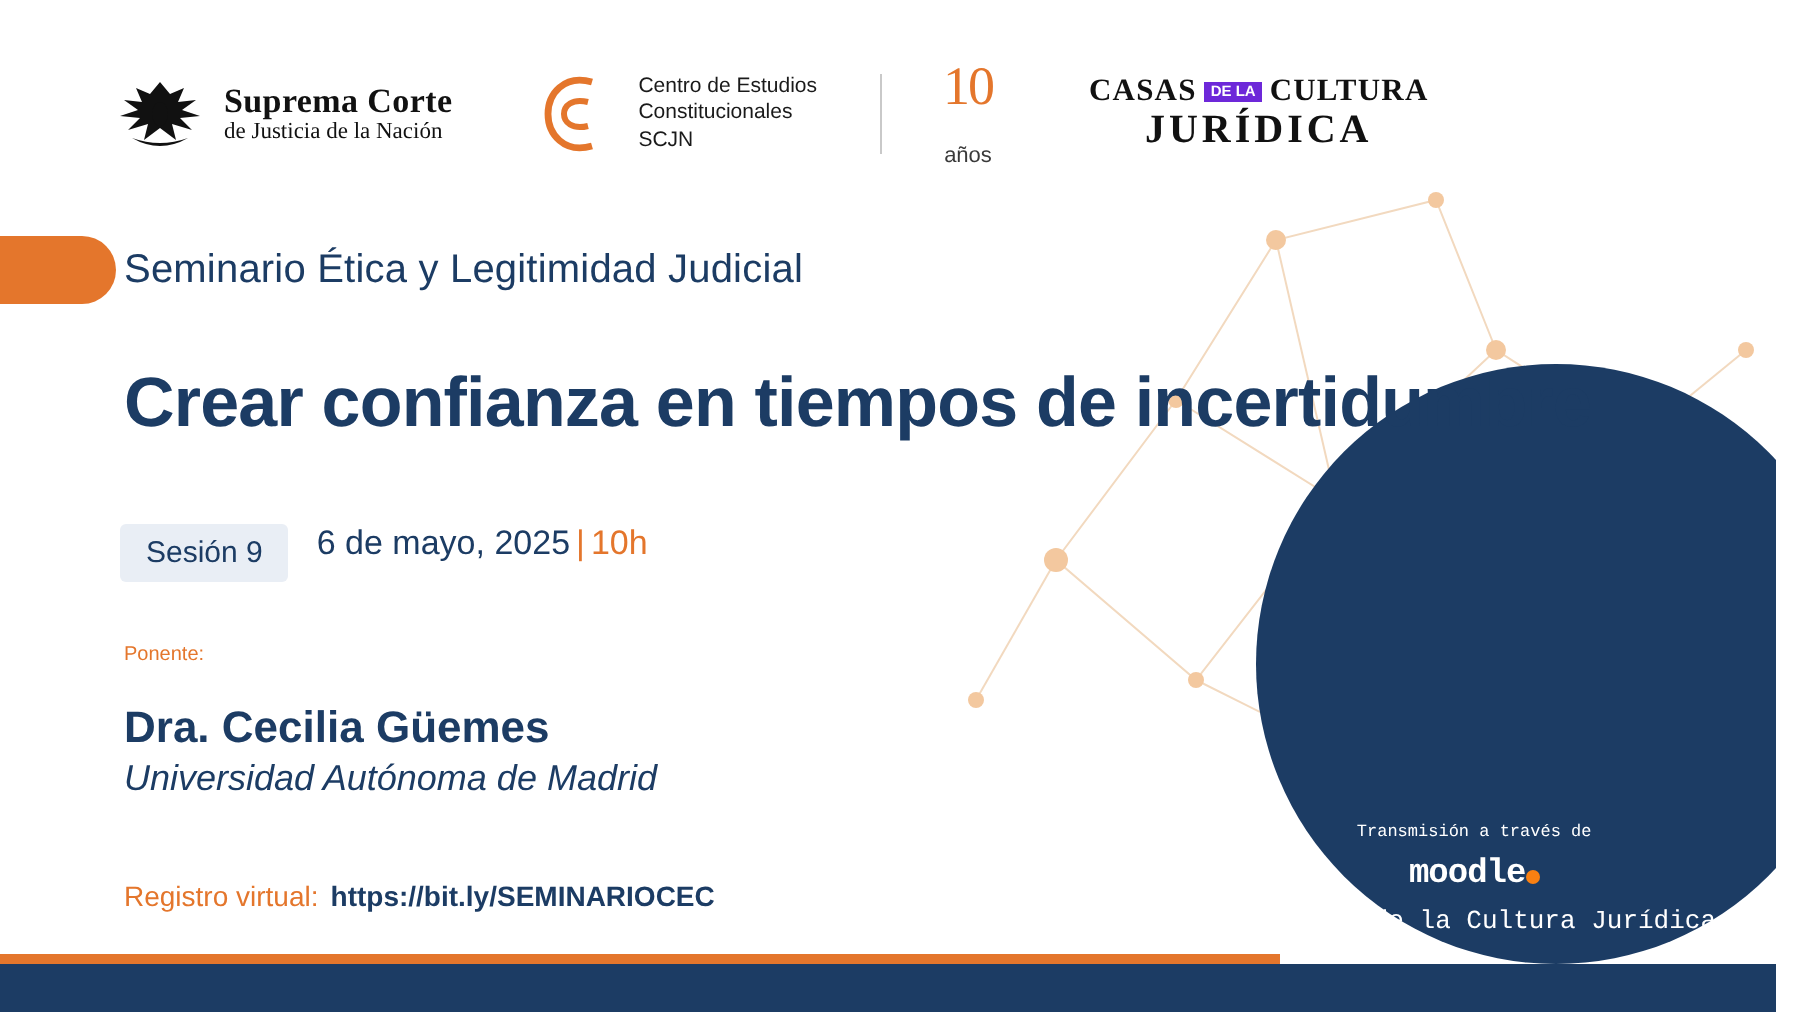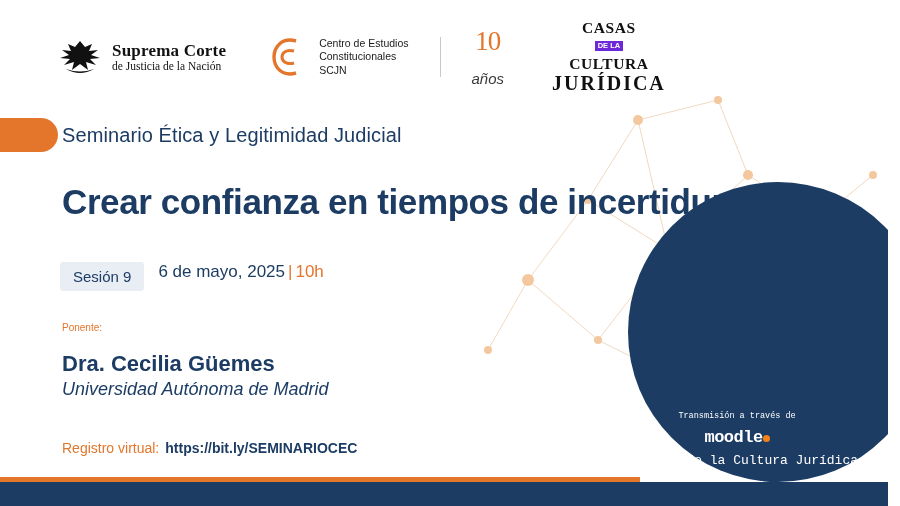--- a/index.html
+++ b/index.html
@@ -64,24 +64,24 @@
 
   .logo-cec {
     display: flex; align-items: center; gap: 19px;
     margin-left: 44px;
   }
   .cec-mark { width: 30px; height: 44px; }
   .cec-text { font-size: 10.5px; line-height: 1.28; color: #1a1a1a; font-family: "Liberation Sans", sans-serif; }
   .sep-line { width: 1px; height: 40px; background: #c9c9c9; margin: 0 12px; }
   .anios { text-align: center; color: #e4762c; }
   .anios .num { font-family: "Liberation Serif", serif; font-size: 27px; line-height: 1; letter-spacing: -1px; }
-  .anios .word { font-size: 15px; color: #3a3a3a; margin-top: 15px; font-style: italic; }
+  .anios .word { font-size: 11px; color: #3a3a3a; margin-top: 15px; }
 
   .logo-ccj { margin-left: 48px; text-align: center; color: #111; font-family: "Liberation Serif", serif; }
-  .ccj-l1 { font-size: 15.5px; font-weight: bold; letter-spacing: .6px; display: flex; align-items: center; gap: 4px;  flex-direction: column;}
+  .ccj-l1 { font-size: 15.5px; font-weight: bold; letter-spacing: .6px; display: flex; align-items: center; gap: 4px; }
   .ccj-chip { font-size: 7.5px; background: #6d28d9; color: #fff; padding: 1px 3px; line-height: 1.1; text-align: center; letter-spacing: 0; font-family: "Liberation Sans", sans-serif;}
   .ccj-l2 { font-size: 20px; font-weight: bold; letter-spacing: 2px; margin-top: -1px; }
 
   
   .orange-tab {
     position: absolute;
     left: 0; top: 118px;
     width: 58px; height: 34px;
     background: #e4762c;
     border-top-right-radius: 18px;

